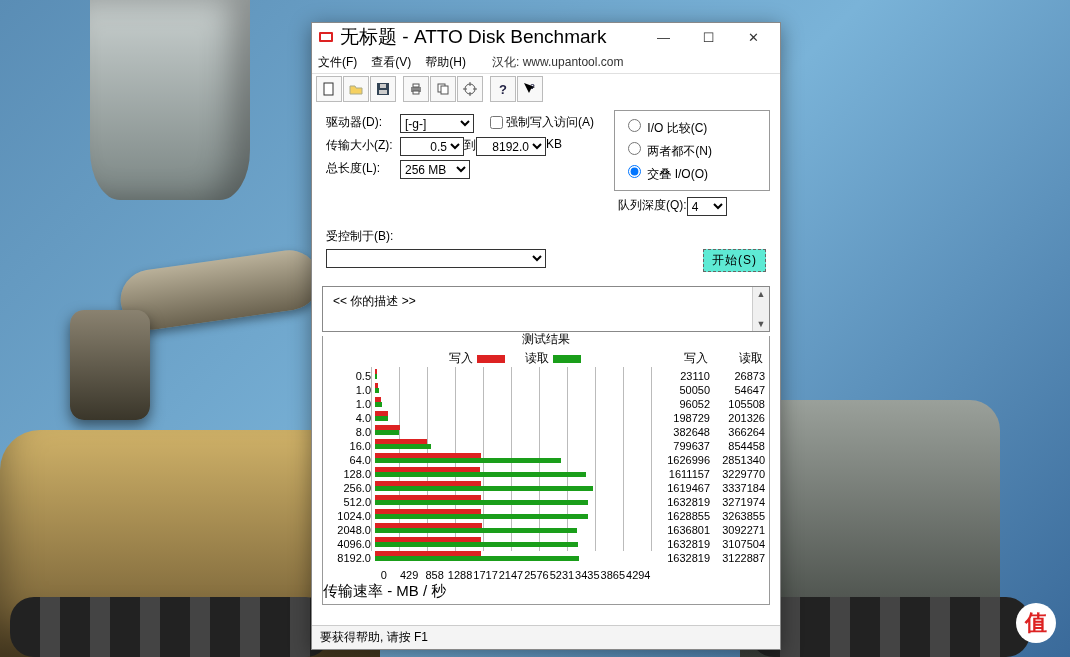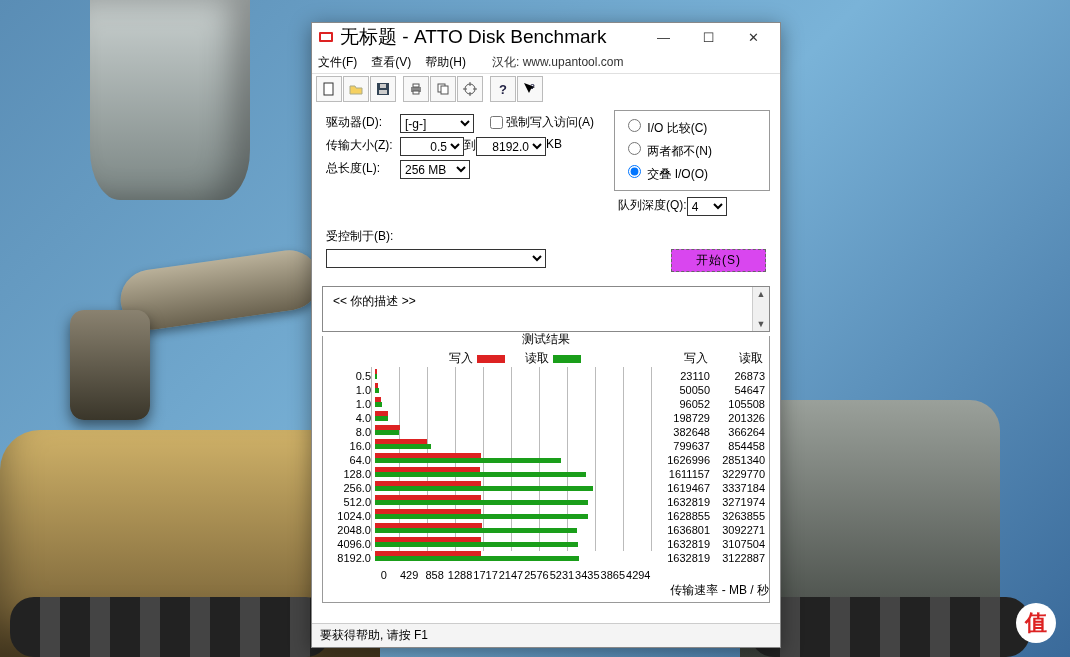--- a/index.html
+++ b/index.html
@@ -39,23 +39,23 @@
   .bars{flex:1;position:relative;height:14px}
   .bar{height:5px}
   .wbar{background:#d22}
   .rbar{background:#1a9e1a}
   .vals{width:110px;display:flex;font-size:11px;text-align:right}
   .vals span{width:55px}
   .grid{position:absolute;left:48px;right:118px;top:0;bottom:18px;pointer-events:none}
   .gl{position:absolute;top:0;bottom:0;border-left:1px solid #bbb}
   .xax{display:flex;margin-left:48px;margin-right:118px;font-size:11px}
   .xax span{flex:1;text-align:center}
-  .xlabel{text-align:right;font-size:12px;padding:1px 0 3px}
+  .xlabel{text-align:left;font-size:15px;padding:1px 0 3px}
   .status{border-top:1px solid #ccc;padding:3px 8px;font-size:12px;background:#f4f4f4}
-  .btn-start{border:1px solid #666;padding:2px 24px;background:#d946ef;font-size:12px;letter-spacing:1px;border-style:dashed}
+  .btn-start{border:1px solid #666;padding:2px 8px;background:#5eead4;font-size:12px;letter-spacing:1px;border-style:dashed}
   .wmark{position:absolute;right:14px;bottom:14px;display:flex;align-items:center;gap:10px;color:#fff;font-family:"KaiTi","STKaiti",serif}
   .wmark .c{width:40px;height:40px;border-radius:50%;background:#fff;color:#d22;font-weight:bold;display:flex;align-items:center;justify-content:center;font-size:22px}
   .wmark .t{font-size:22px;letter-spacing:2px;text-shadow:0 1px 3px rgba(0,0,0,.6)}
   .opts-wrap{display:flex}
   .opts-left{flex:1}
   .opts-right{width:156px}
 
   
   .robot-neck{position:absolute;left:90px;top:0;width:160px;height:200px;background:linear-gradient(#c9d0cf,#7a8583);border-radius:0 0 30px 30px/0 0 50px 50px;box-shadow:inset -20px 0 30px rgba(0,0,0,.3)}
   .robot-arm{position:absolute;left:120px;top:260px;width:200px;height:60px;background:linear-gradient(#b9b099,#6a624f);border-radius:30px;transform:rotate(-8deg);box-shadow:0 4px 10px rgba(0,0,0,.4)}

